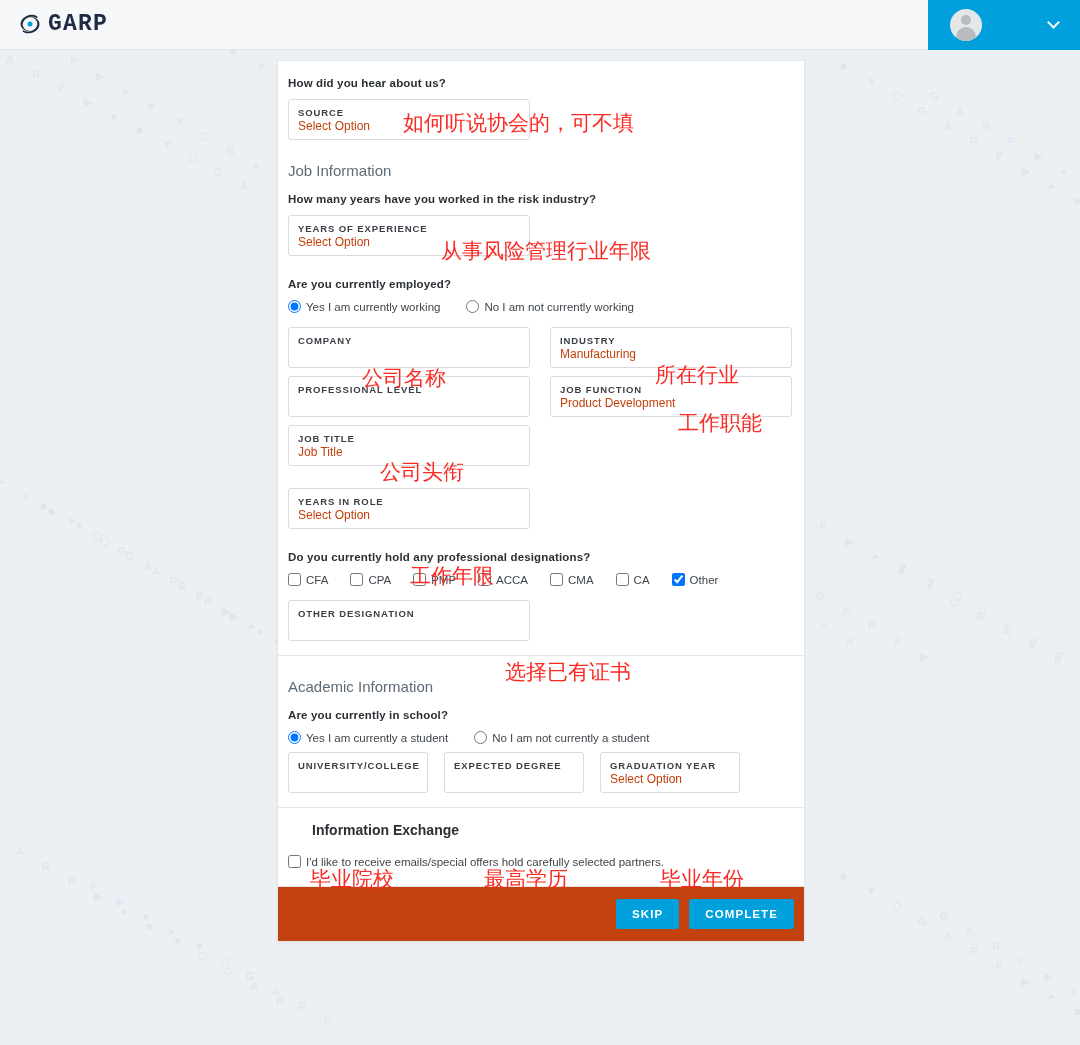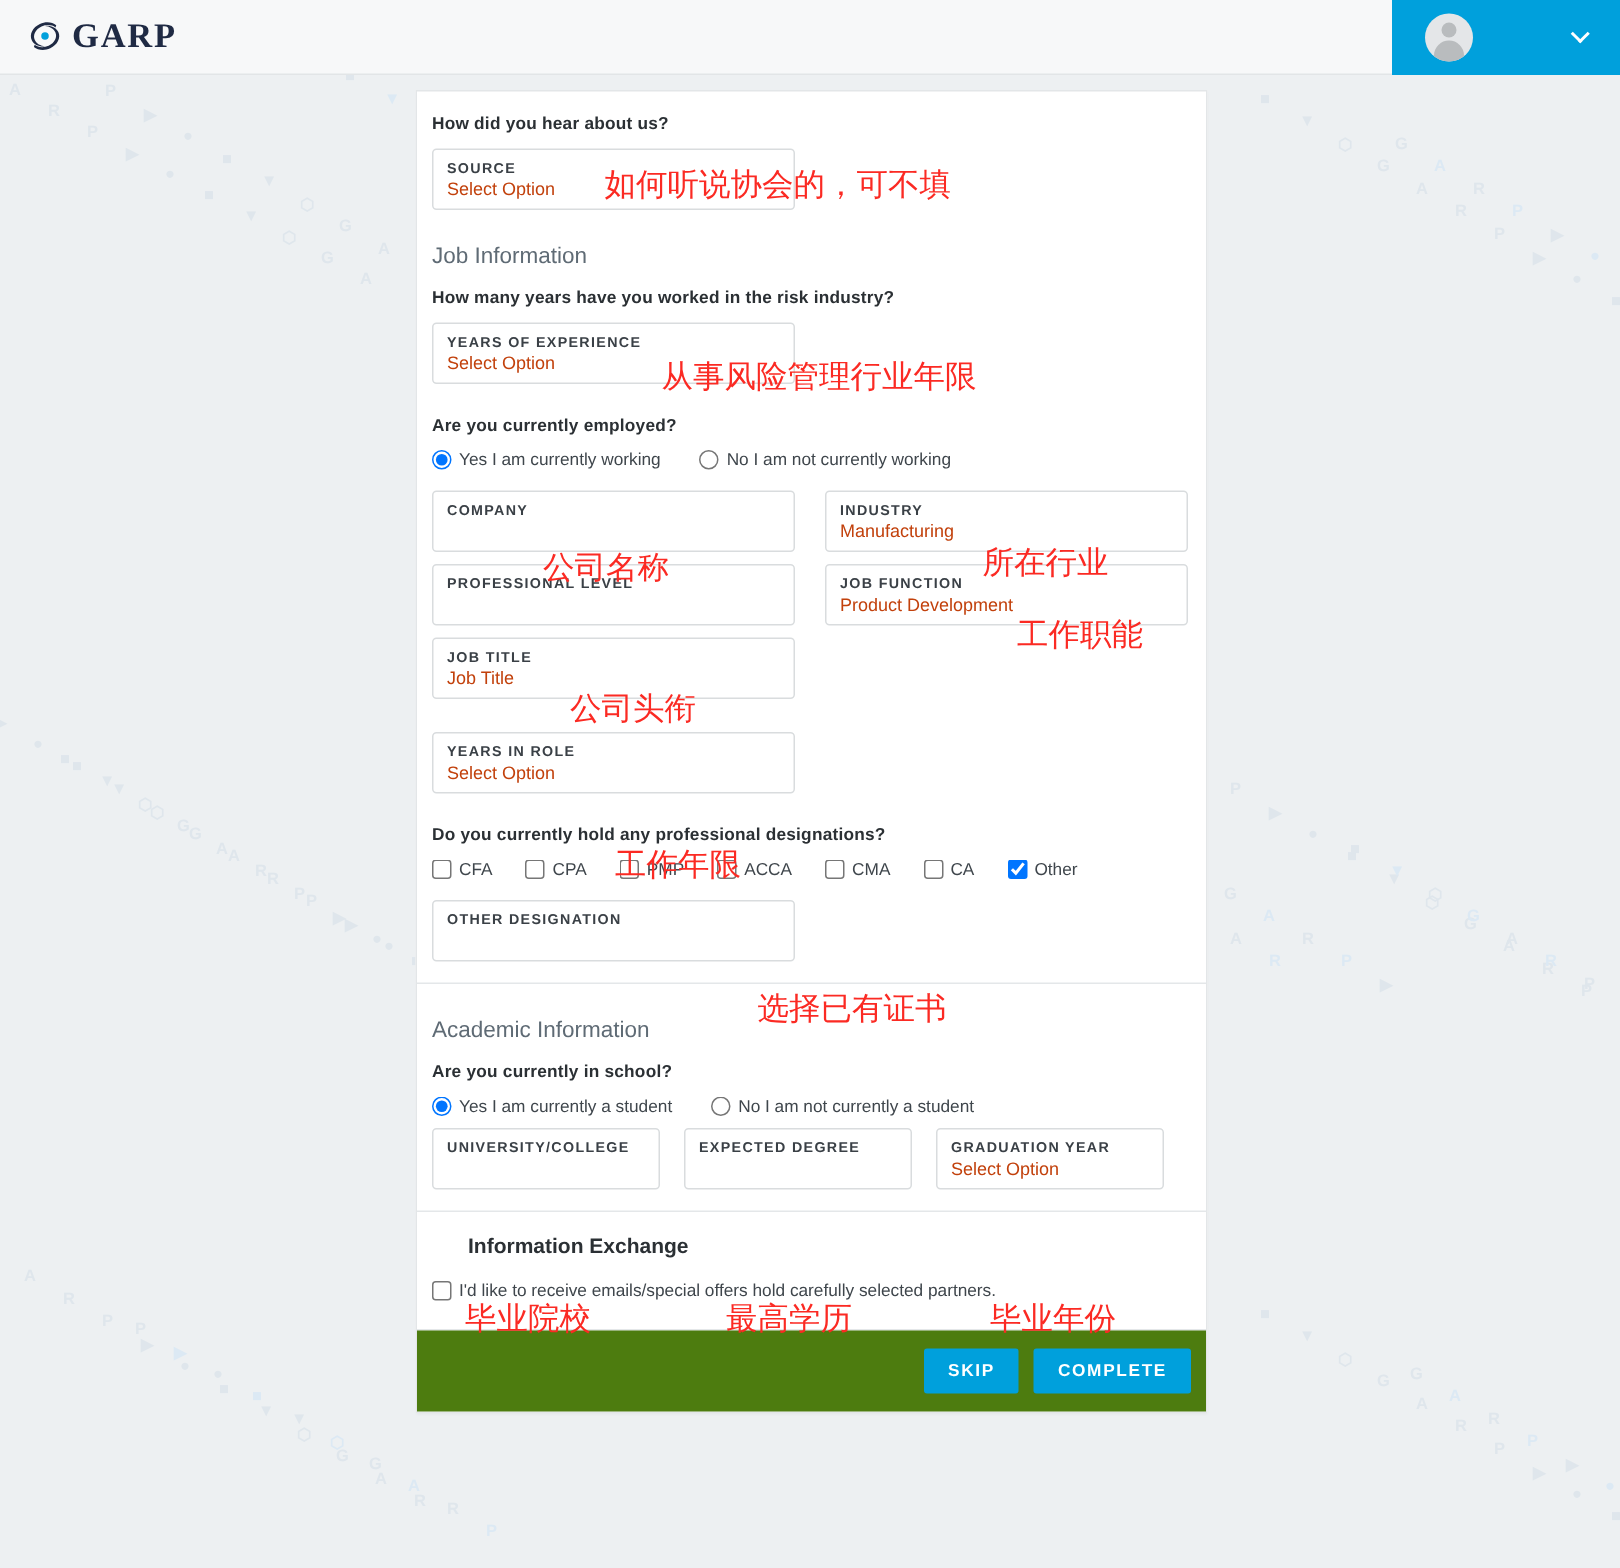--- a/index.html
+++ b/index.html
@@ -39,21 +39,21 @@
     border-bottom: 1px solid #e2e5e7;
     z-index: 5;
   }
   #logo {
     position: absolute; left: 18px; top: 11px;
     display: flex; align-items: center; gap: 6px;
   }
   #logo .logo-text {
     font-size: 23px; font-weight: 700; letter-spacing: 1.2px;
     color: #1f2a44;
-    font-family: Liberation Serif, serif;
+    font-family: Liberation Mono, monospace;
   }
   #user-menu {
     position: absolute; right: 0; top: 0;
     width: 152px; height: 50px;
     background: #00a0dc;
     cursor: pointer;
   }
   #user-menu .avatar {
     position: absolute; left: 22px; top: 9px;
     width: 32px; height: 32px; border-radius: 50%;
@@ -121,37 +121,37 @@
   }
   .field .fvalue {
     font-size: 12px; color: #c2410c; line-height: 15px;
     margin-top: 1px;
     white-space: nowrap;
   }
   .field.w-left { width: 242px; }
   .row2 { display: flex; gap: 20px; }
   .row2 .col { width: 242px; }
   .row3 { display: flex; gap: 16px; }
-  .row3 .field { width: 152px; }
+  .row3 .field { width: 140px; }
 
   
   .opt-row { display: flex; align-items: center; gap: 6px; font-size: 11.5px; color: #3f464c; }
   .opt-row .gap { width: 14px; }
   .opt { display: inline-flex; align-items: center; gap: 5px; cursor: pointer; }
   .opt span { font-size: 11.5px; color: #3f464c; white-space: nowrap; }
 
   input[type="radio"], input[type="checkbox"] { margin: 0; cursor: pointer; }
 
   .cb-row { display: flex; align-items: center; gap: 22px; }
   .cb-row .opt span { font-size: 11.5px; }
 
   
   #card-footer {
     border-top: 1px solid #e4e7e9;
-    background: #4d7c0f;
+    background: #c2410c;
     padding: 12px 10px;
     display: flex; justify-content: flex-end; gap: 10px;
   }
   .btn {
     background: #00a0dc; color: #fff; border: none;
     font-family: "Liberation Sans", sans-serif;
     font-size: 11.5px; font-weight: 700; letter-spacing: 1.1px;
     padding: 0 16px; height: 30px; min-width: 52px;
     cursor: pointer; border-radius: 2px;
   }

